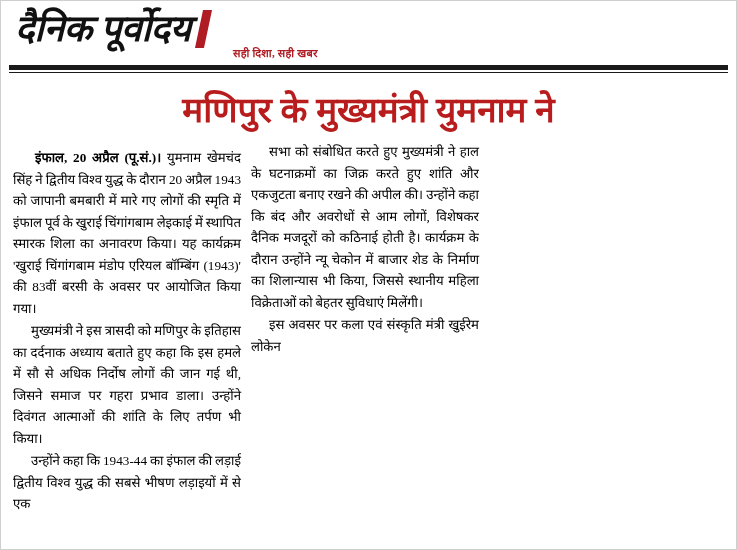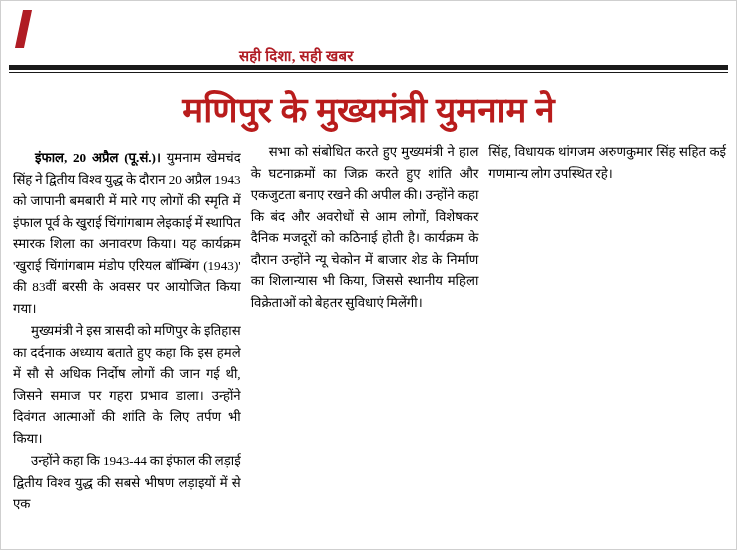--- a/index.html
+++ b/index.html
@@ -41,23 +41,23 @@
     display: inline-block;
     width: 9px;
     height: 38px;
     background: #b01c24;
     margin: 3px 0 0 4px;
     vertical-align: top;
     transform: skewX(-12deg);
   }
   .masthead-tagline {
     position: absolute;
-    left: 238px;
+    left: 232px;
     top: 44px;
-    font-size: 15px;
+    font-size: 11px;
     font-weight: bold;
     color: #b01c24;
     letter-spacing: 0.2px;
   }
   .rule-thick {
     height: 5px;
     background: #1a1a1a;
     margin: 2px 8px 0 8px;
   }
   .rule-thin {
@@ -104,40 +104,39 @@
   .dateline {
     font-weight: bold;
   }
 </style>
 </head>
 <body>
 
 <div class="page">
 
   <div class="masthead">
+    <span class="masthead-title">दैनिक पूर्वोदय</span>
     <span class="masthead-accent"></span>
     <div class="masthead-tagline">सही दिशा, सही खबर</div>
   </div>
   <div class="rule-thick"></div>
   <div class="rule-thin"></div>
 
   <div class="headline">
     <span class="hl-line">मणिपुर के मुख्यमंत्री युमनाम ने</span>
   </div>
 
   <div class="body-area">
 
     <div class="col c1">
       <p class="first"><span class="dateline">इंफाल, 20 अप्रैल (पू.सं.)।</span> <span>युमनाम खेमचंद सिंह ने द्वितीय विश्व युद्ध के दौरान 20 अप्रैल 1943 को जापानी बमबारी में मारे गए लोगों की स्मृति में इंफाल पूर्व के खुराई चिंगांगबाम लेइकाई में स्थापित स्मारक शिला का अनावरण किया। यह कार्यक्रम 'खुराई चिंगांगबाम मंडोप एरियल बॉम्बिंग (1943)' की 83वीं बरसी के अवसर पर आयोजित किया गया।</span></p>
       <p><span>मुख्यमंत्री ने इस त्रासदी को मणिपुर के इतिहास का दर्दनाक अध्याय बताते हुए कहा कि इस हमले में सौ से अधिक निर्दोष लोगों की जान गई थी, जिसने समाज पर गहरा प्रभाव डाला। उन्होंने दिवंगत आत्माओं की शांति के लिए तर्पण भी किया।</span></p>
       <p><span>उन्होंने कहा कि 1943-44 का इंफाल की लड़ाई द्वितीय विश्व युद्ध की सबसे भीषण लड़ाइयों में से एक</span></p>
     </div>
 
     <div class="col c2">
       <p><span>सभा को संबोधित करते हुए मुख्यमंत्री ने हाल के घटनाक्रमों का जिक्र करते हुए शांति और एकजुटता बनाए रखने की अपील की। उन्होंने कहा कि बंद और अवरोधों से आम लोगों, विशेषकर दैनिक मजदूरों को कठिनाई होती है। कार्यक्रम के दौरान उन्होंने न्यू चेकोन में बाजार शेड के निर्माण का शिलान्यास भी किया, जिससे स्थानीय महिला विक्रेताओं को बेहतर सुविधाएं मिलेंगी।</span></p>
+      <p><span>इस अवसर पर कला एवं संस्कृति मंत्री खुईरेम लोकेन</span></p>
     </div>
 
-    <div class="col c3">
-      <p style="text-indent:0"><span>सिंह, विधायक थांगजम अरुणकुमार सिंह सहित कई गणमान्य लोग उपस्थित रहे।</span></p>
-    </div>
 
   </div>
 </div>
 
 </body></html>

